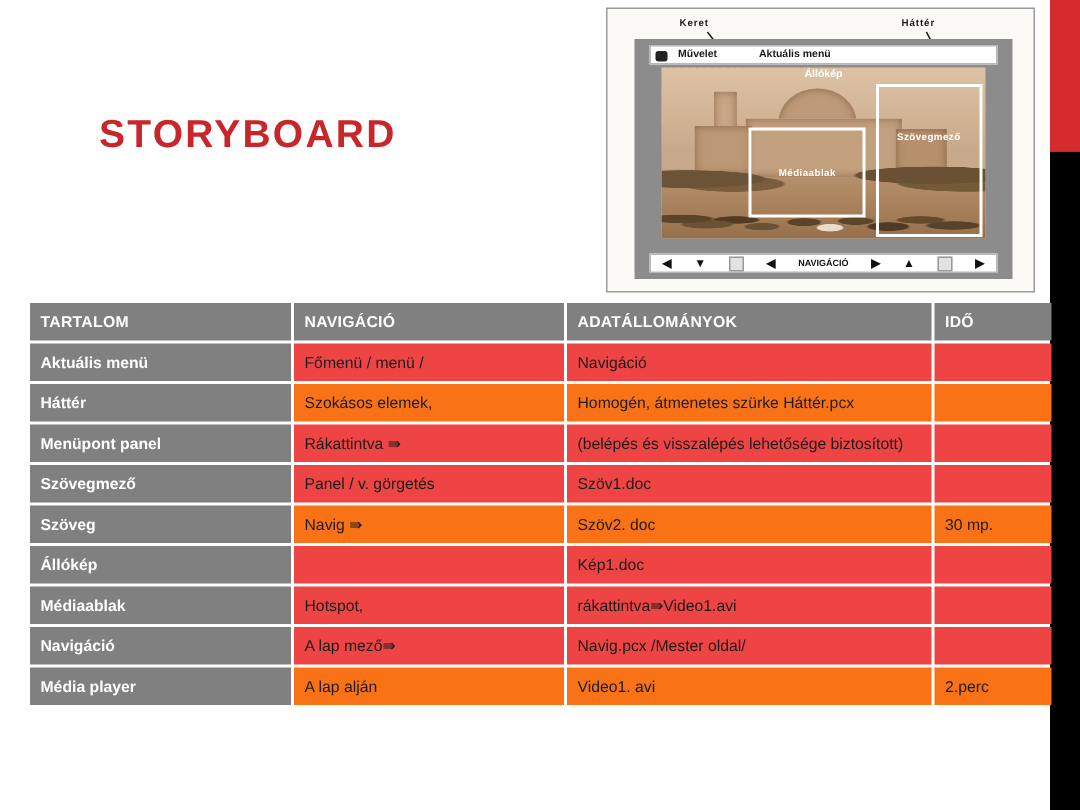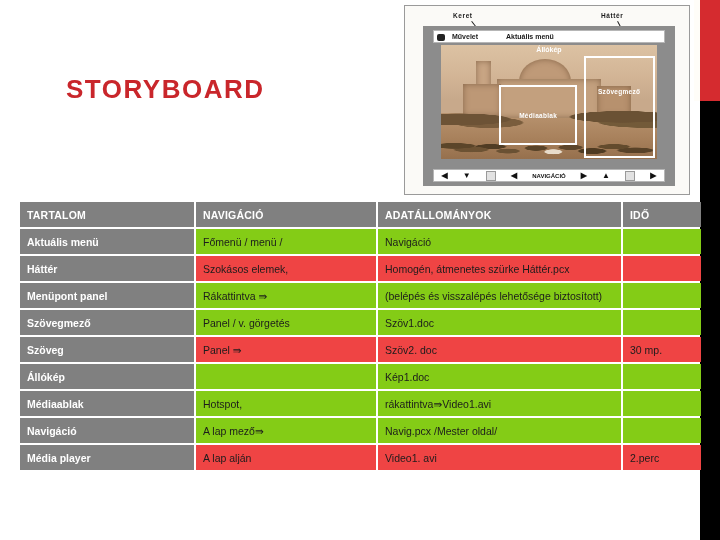--- a/index.html
+++ b/index.html
@@ -252,34 +252,34 @@
     color: #ffffff;
     font-weight: bold;
     text-align: left;
     padding: 4px 7px;
     height: 17px;
     font-size: 10.5px;
     letter-spacing: .2px;
     vertical-align: middle;
   }
   #storyboard-table td {
-    background: #84cc16;
+    background: #ef4444;
     color: #1c1c1c;
     padding: 4px 7px;
     height: 17px;
     vertical-align: middle;
     font-size: 10.5px;
     overflow: hidden;
   }
   #storyboard-table td.label-cell {
     background: #808080;
     color: #ffffff;
     font-weight: bold;
   }
-  #storyboard-table tr.alt td { background: #ef4444; }
+  #storyboard-table tr.alt td { background: #f97316; }
   #storyboard-table tr.alt td.label-cell { background: #808080; }
 </style>
 </head>
 <body>
 
 <div id="accent-white-gap"></div>
 <div id="accent-red"></div>
 <div id="accent-black"></div>
 
 <div id="page-title">STORYBOARD</div>
@@ -371,21 +371,21 @@
         <td></td>
       </tr>
       <tr>
         <td class="label-cell">Szövegmező</td>
         <td>Panel / v. görgetés</td>
         <td>Szöv1.doc</td>
         <td></td>
       </tr>
       <tr class="alt">
         <td class="label-cell">Szöveg</td>
-        <td>Panel ⇛</td>
+        <td>Navig ⇛</td>
         <td>Szöv2. doc</td>
         <td>30 mp.</td>
       </tr>
       <tr>
         <td class="label-cell">Állókép</td>
         <td></td>
         <td>Kép1.doc</td>
         <td></td>
       </tr>
       <tr>

